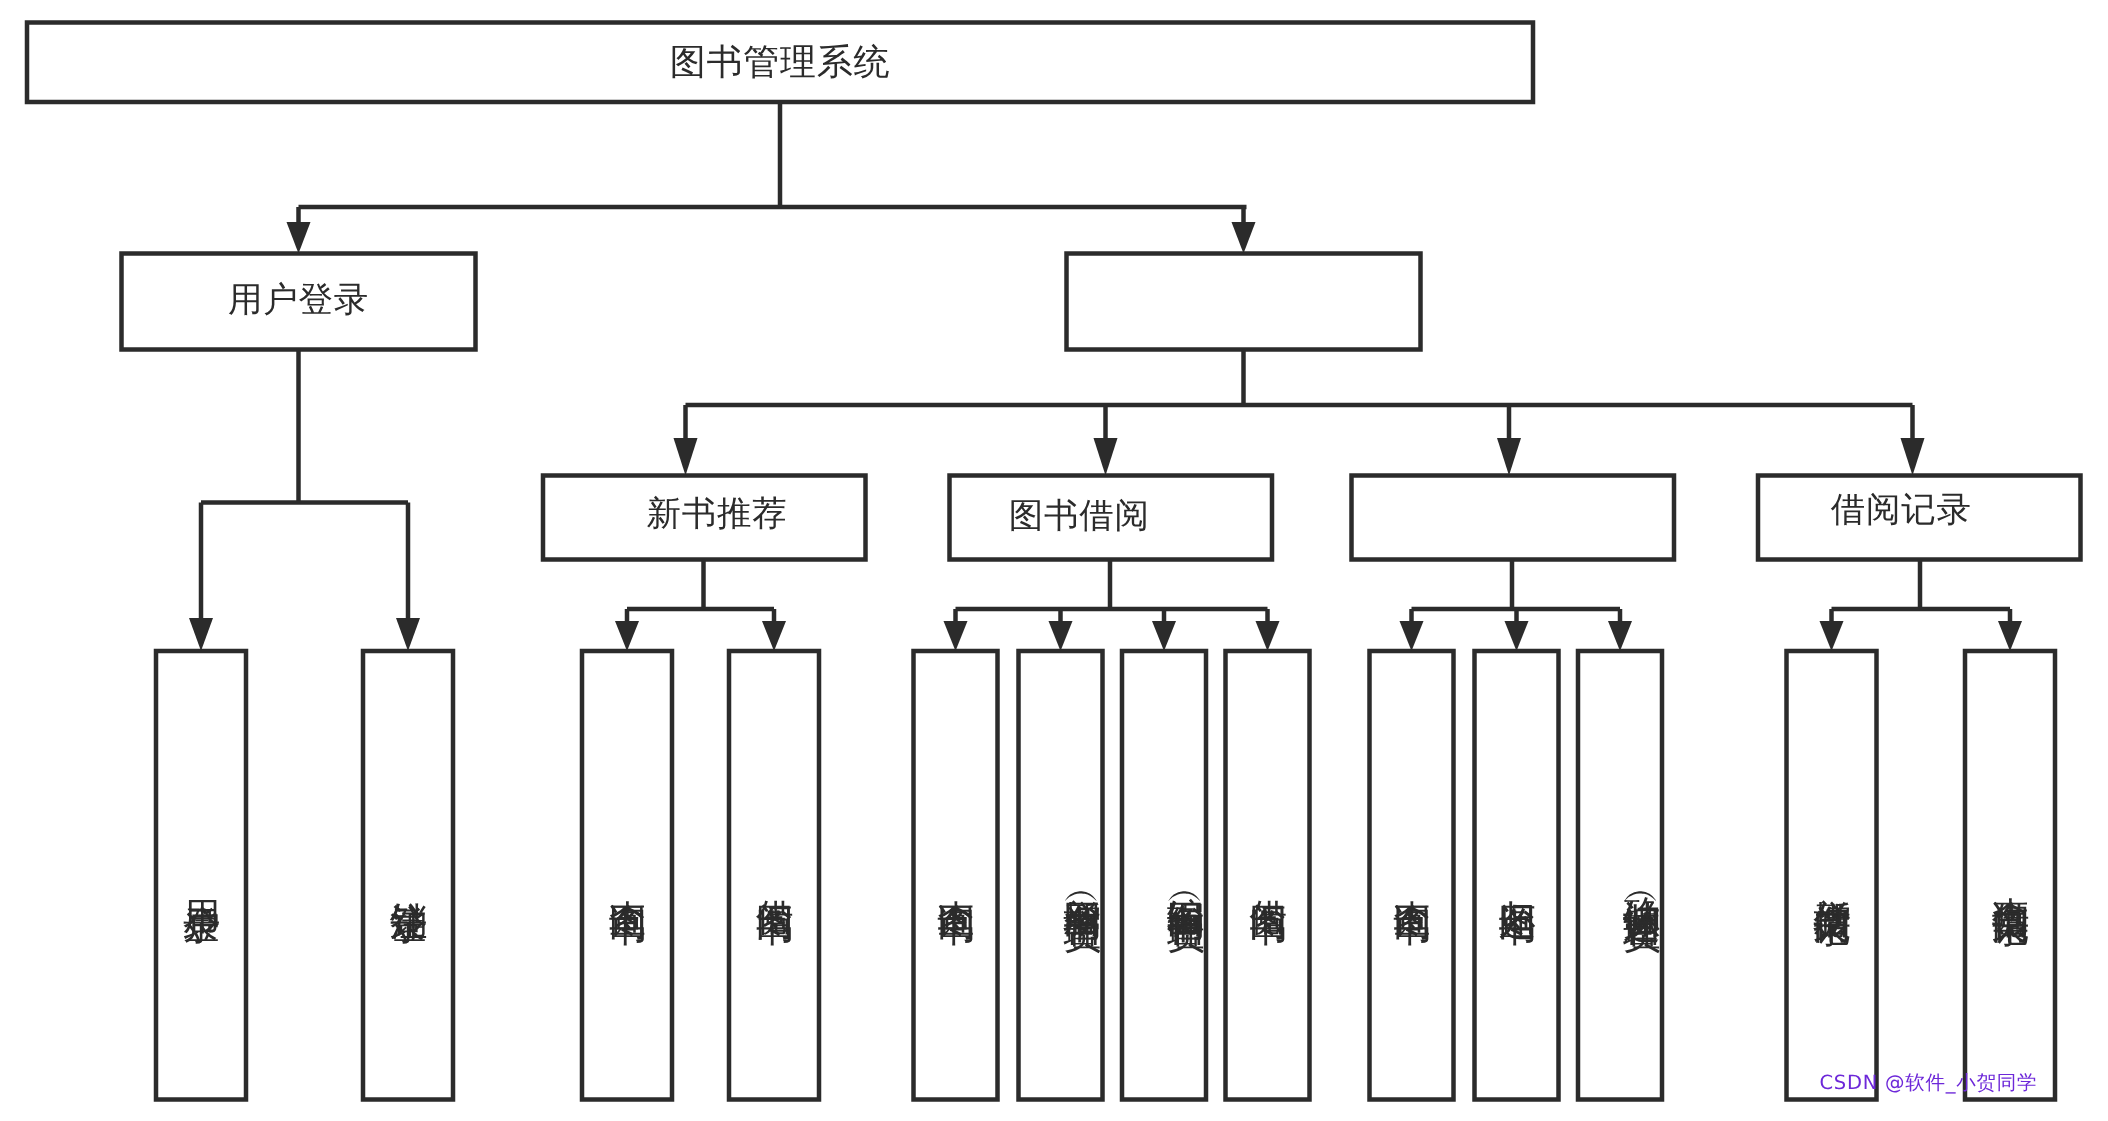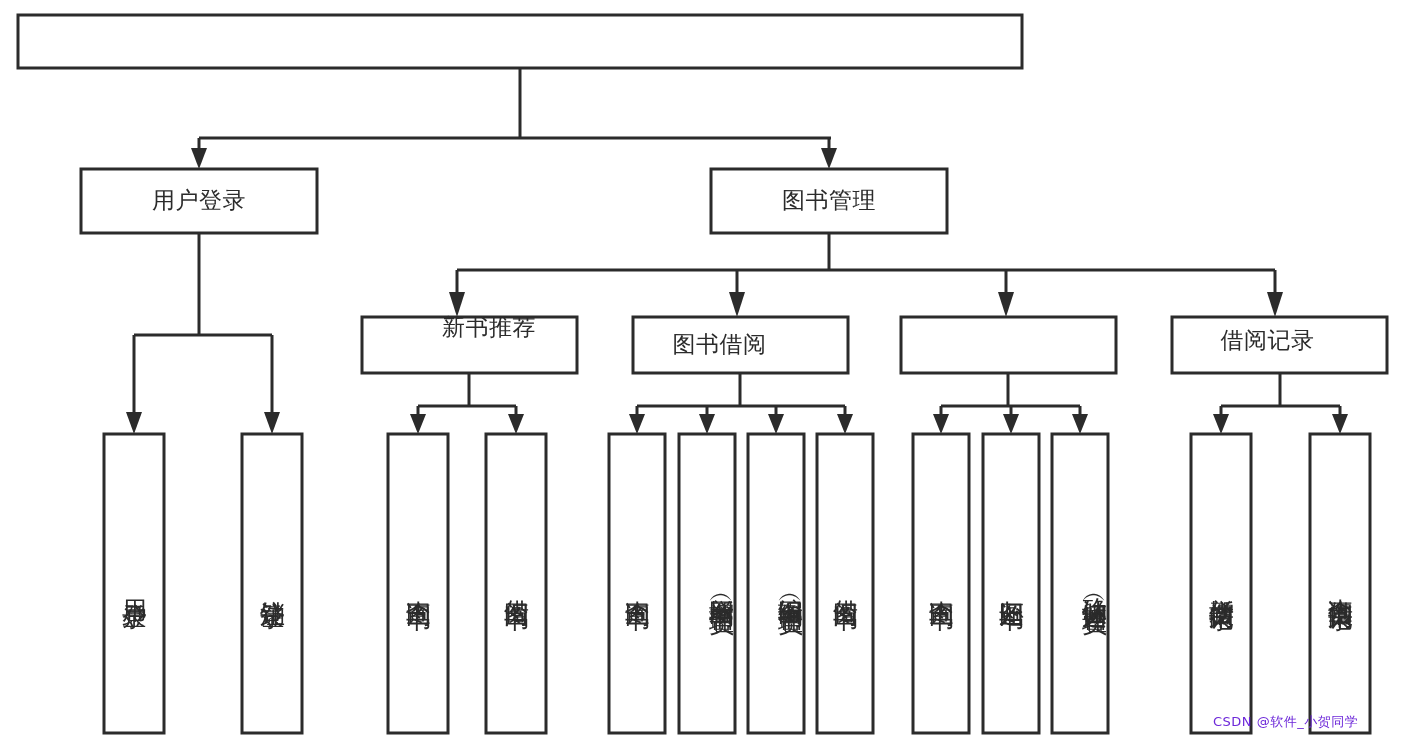--- a/index.html
+++ b/index.html
@@ -186,26 +186,26 @@
       <path class="link-line" d="M1280,373 L1280,406"></path>
       <path class="link-line" d="M1221,406 L1340,406"></path>
       <path class="link-line" d="M1221,406 L1221,418"></path>
       <path class="link-line" d="M1340,406 L1340,418"></path>
       <polygon class="arrow-head" points="1213,414 1229,414 1221,434"></polygon>
       <polygon class="arrow-head" points="1332,414 1348,414 1340,434"></polygon>
     </g>
 
   </svg>
 
+  <div class="node-label-h root" style="left:18px; top:15px; width:1004px; height:53px;">图书管理系统</div>
 
   <div class="node-label-h" style="left:81px; top:169px; width:236px; height:64px;">用户登录</div>
 
-  <div class="node-label-h" style="left:711px; top:169px; width:236px; height:64px;">图书管理</div>
-
-  <div class="node-label-h" style="left:362px; top:300px; width:232px; height:56px;margin-left:11px;">新书推荐</div>
+
+  <div class="node-label-h" style="left:362px; top:316px; width:232px; height:56px;">新书推荐</div>
 
   <div class="node-label-h" style="left:633px; top:317px; width:173px; height:56px;">图书借阅</div>
 
 
   <div class="node-label-h" style="left:1160px; top:317px; width:215px; height:48px;">借阅记录</div>
 
   <div class="node-label-v" style="left:104px; top:434px; width:60px; height:299px;">用户登录</div>
 
   <div class="node-label-v" style="left:242px; top:434px; width:60px; height:299px;">注销登录</div>
 

